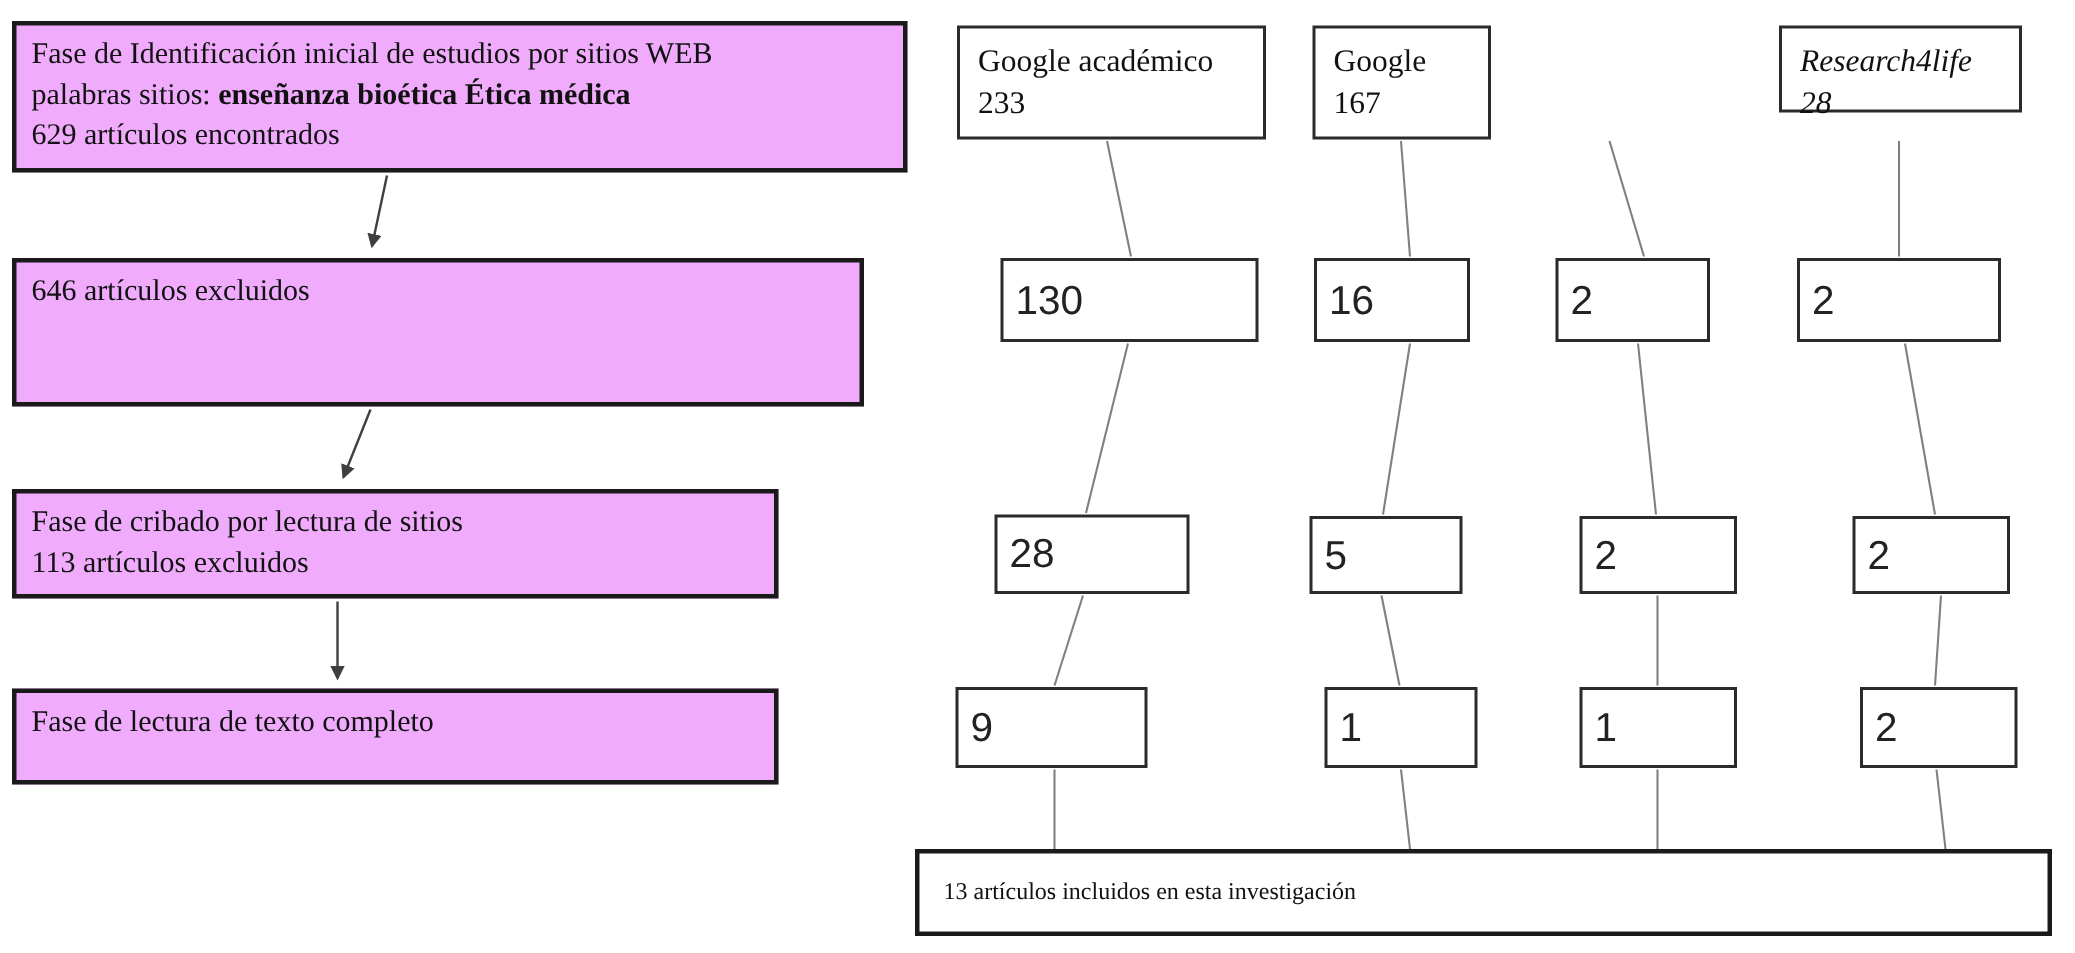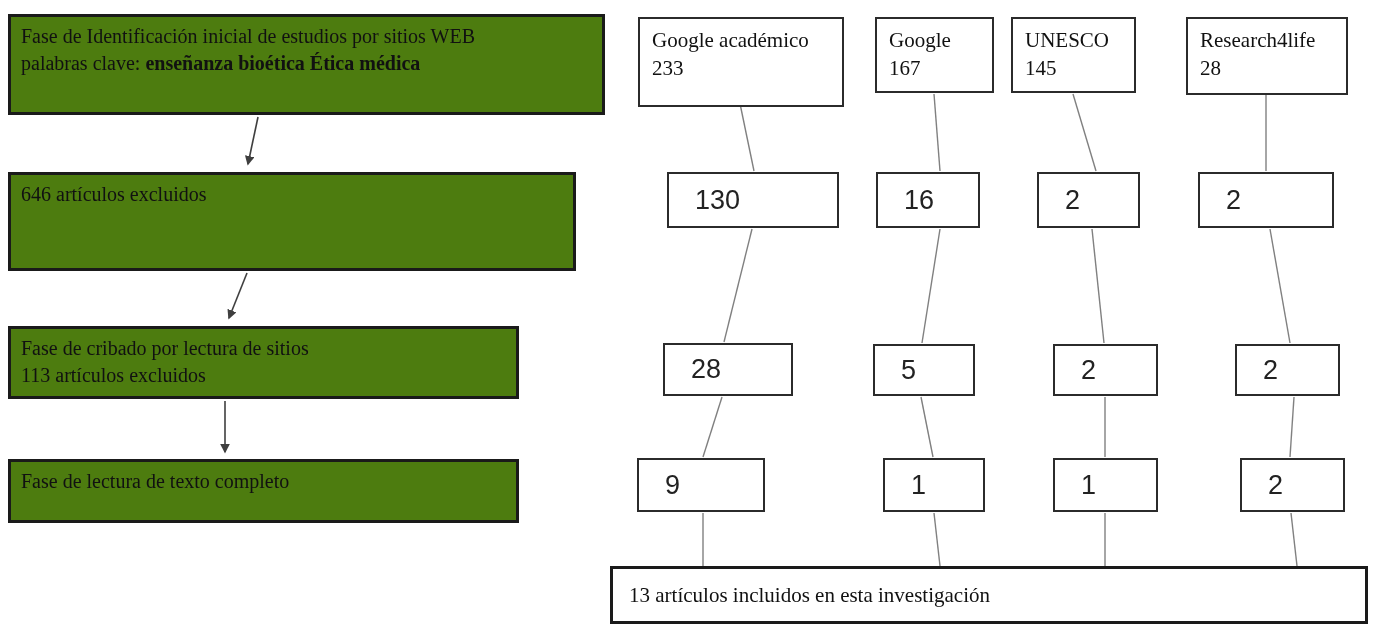--- a/index.html
+++ b/index.html
@@ -15,69 +15,69 @@
   }
   #connectors {
     position: absolute;
     left: 0; top: 0;
     width: 1383px; height: 635px;
     z-index: 0;
   }
   .lbox {
     position: absolute;
     border: 3px solid #1a1a1a;
-    background: #4d7c0f;
+    background: #f0abfc;
     padding: 6px 10px 4px 10px;
     font-size: 20px;
     line-height: 1.34;
     z-index: 1;
   }
   .hdrbox {
     position: absolute;
     border: 2px solid #2b2b2b;
     background: #ffffff;
     padding: 8px 6px 4px 12px;
     font-size: 21px;
     line-height: 1.32;
     z-index: 1;
   }
   .numbox {
     position: absolute;
     border: 2px solid #2b2b2b;
     background: #ffffff;
     display: flex;
     align-items: center;
-    padding-left: 26px;
+    padding-left: 8px;
     font-family: "Liberation Sans", sans-serif;
     font-size: 27px;
     color: #222222;
     z-index: 1;
   }
   .resultbox {
     position: absolute;
     left: 610px; top: 566px;
     width: 758px; height: 58px;
     border: 3px solid #1a1a1a;
     background: #ffffff;
     display: flex;
     align-items: center;
     padding-left: 16px;
-    font-size: 21px;
+    font-size: 16px;
     z-index: 1;
   }
   
   #box-identification { left: 8px;  top: 14px;  width: 597px; height: 101px; }
   #box-screening      { left: 8px;  top: 172px; width: 568px; height: 99px;  }
   #box-abstract       { left: 8px;  top: 326px; width: 511px; height: 73px;  }
   #box-fulltext       { left: 8px;  top: 459px; width: 511px; height: 64px;  }
   
-  #hdr-google   { left: 638px;  top: 17px; width: 206px; height: 90px; }
+  #hdr-google   { left: 638px;  top: 17px; width: 206px; height: 76px; }
   #hdr-pubmed   { left: 875px;  top: 17px; width: 119px; height: 76px; }
   #hdr-unesco   { left: 1011px; top: 17px; width: 125px; height: 76px; }
-  #hdr-r4l      { left: 1186px; top: 17px; width: 162px; height: 78px; }
+  #hdr-r4l      { left: 1186px; top: 17px; width: 162px; height: 58px; font-style: italic; }
   
   #n-google-2 { left: 667px;  top: 172px; width: 172px; height: 56px; }
   #n-pubmed-2 { left: 876px;  top: 172px; width: 104px; height: 56px; }
   #n-unesco-2 { left: 1037px; top: 172px; width: 103px; height: 56px; }
   #n-r4l-2    { left: 1198px; top: 172px; width: 136px; height: 56px; }
   
   #n-google-3 { left: 663px;  top: 343px; width: 130px; height: 53px; }
   #n-pubmed-3 { left: 873px;  top: 344px; width: 102px; height: 52px; }
   #n-unesco-3 { left: 1053px; top: 344px; width: 105px; height: 52px; }
   #n-r4l-3    { left: 1235px; top: 344px; width: 105px; height: 52px; }
@@ -120,21 +120,22 @@
     <line x1="1105" y1="513" x2="1105" y2="566" stroke="#808080" stroke-width="1.4"></line>
 
     <line x1="1266" y1="94" x2="1266" y2="171" stroke="#808080" stroke-width="1.4"></line>
     <line x1="1270" y1="229" x2="1290" y2="343" stroke="#808080" stroke-width="1.4"></line>
     <line x1="1294" y1="397" x2="1290" y2="457" stroke="#808080" stroke-width="1.4"></line>
     <line x1="1291" y1="513" x2="1297" y2="566" stroke="#808080" stroke-width="1.4"></line>
   </svg>
 
   <div class="lbox" id="box-identification">
     <div>Fase de Identificación inicial de estudios por sitios WEB</div>
-    <div><span>palabras clave: </span><span class="kw-bold">enseñanza bioética Ética médica</span></div>
+    <div><span>palabras sitios: </span><span class="kw-bold">enseñanza bioética Ética médica</span></div>
+    <div>629 artículos encontrados</div>
   </div>
 
   <div class="lbox" id="box-screening">
     <div>646 artículos excluidos</div>
   </div>
 
   <div class="lbox" id="box-abstract">
     <div>Fase de cribado por  lectura de sitios</div>
     <div>113 artículos  excluidos</div>
   </div>
@@ -143,24 +144,20 @@
     <div>Fase de lectura de texto completo</div>
   </div>
 
   <div class="hdrbox" id="hdr-google">
     <div>Google académico</div>
     <div>233</div>
   </div>
   <div class="hdrbox" id="hdr-pubmed">
     <div>Google</div>
     <div>167</div>
-  </div>
-  <div class="hdrbox" id="hdr-unesco">
-    <div>UNESCO</div>
-    <div>145</div>
   </div>
   <div class="hdrbox" id="hdr-r4l">
     <div>Research4life</div>
     <div>28</div>
   </div>
 
   <div class="numbox" id="n-google-2">130</div>
   <div class="numbox" id="n-pubmed-2">16</div>
   <div class="numbox" id="n-unesco-2">2</div>
   <div class="numbox" id="n-r4l-2">2</div>

